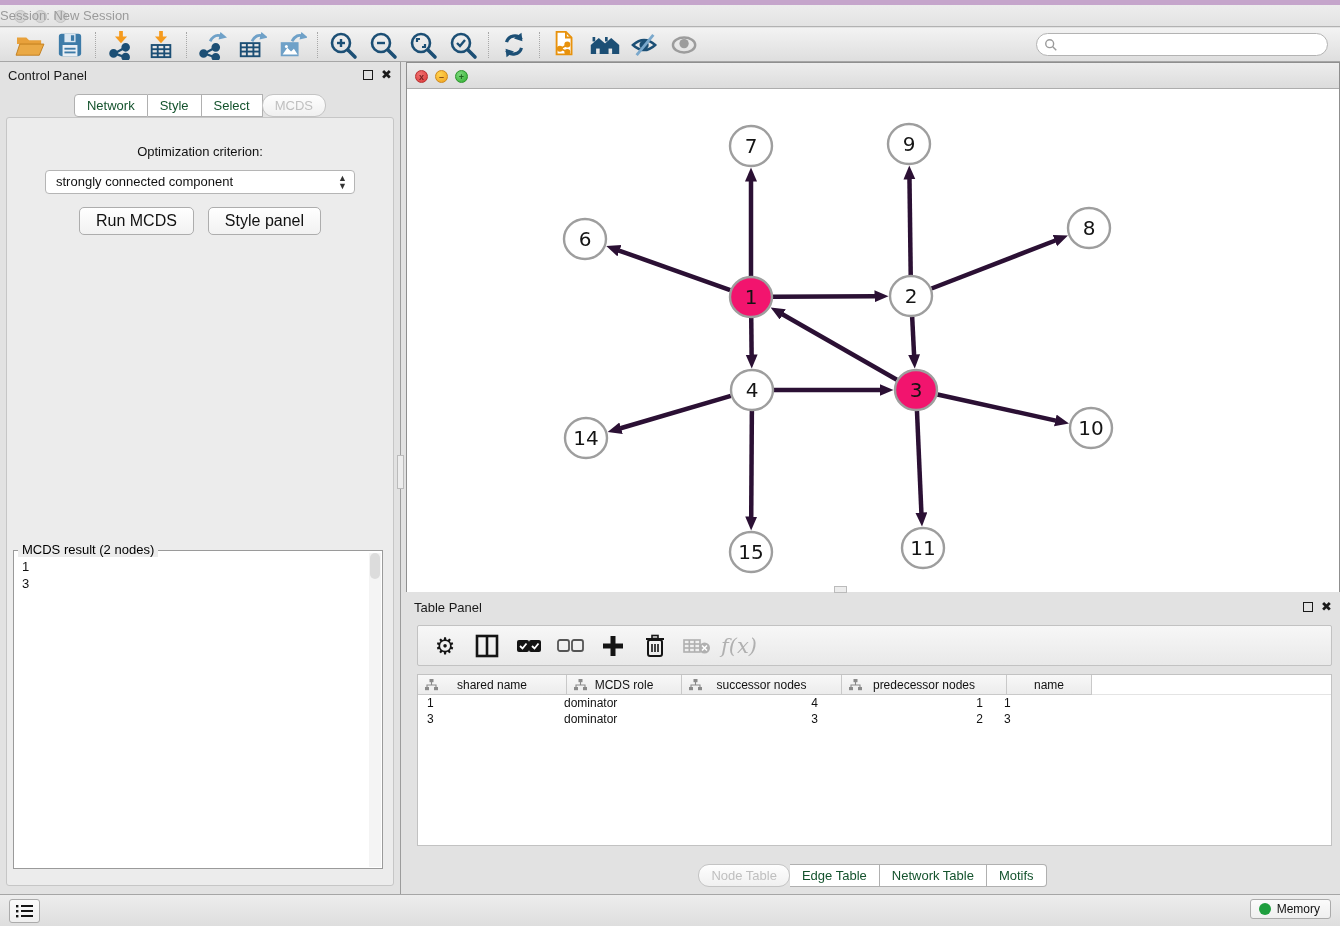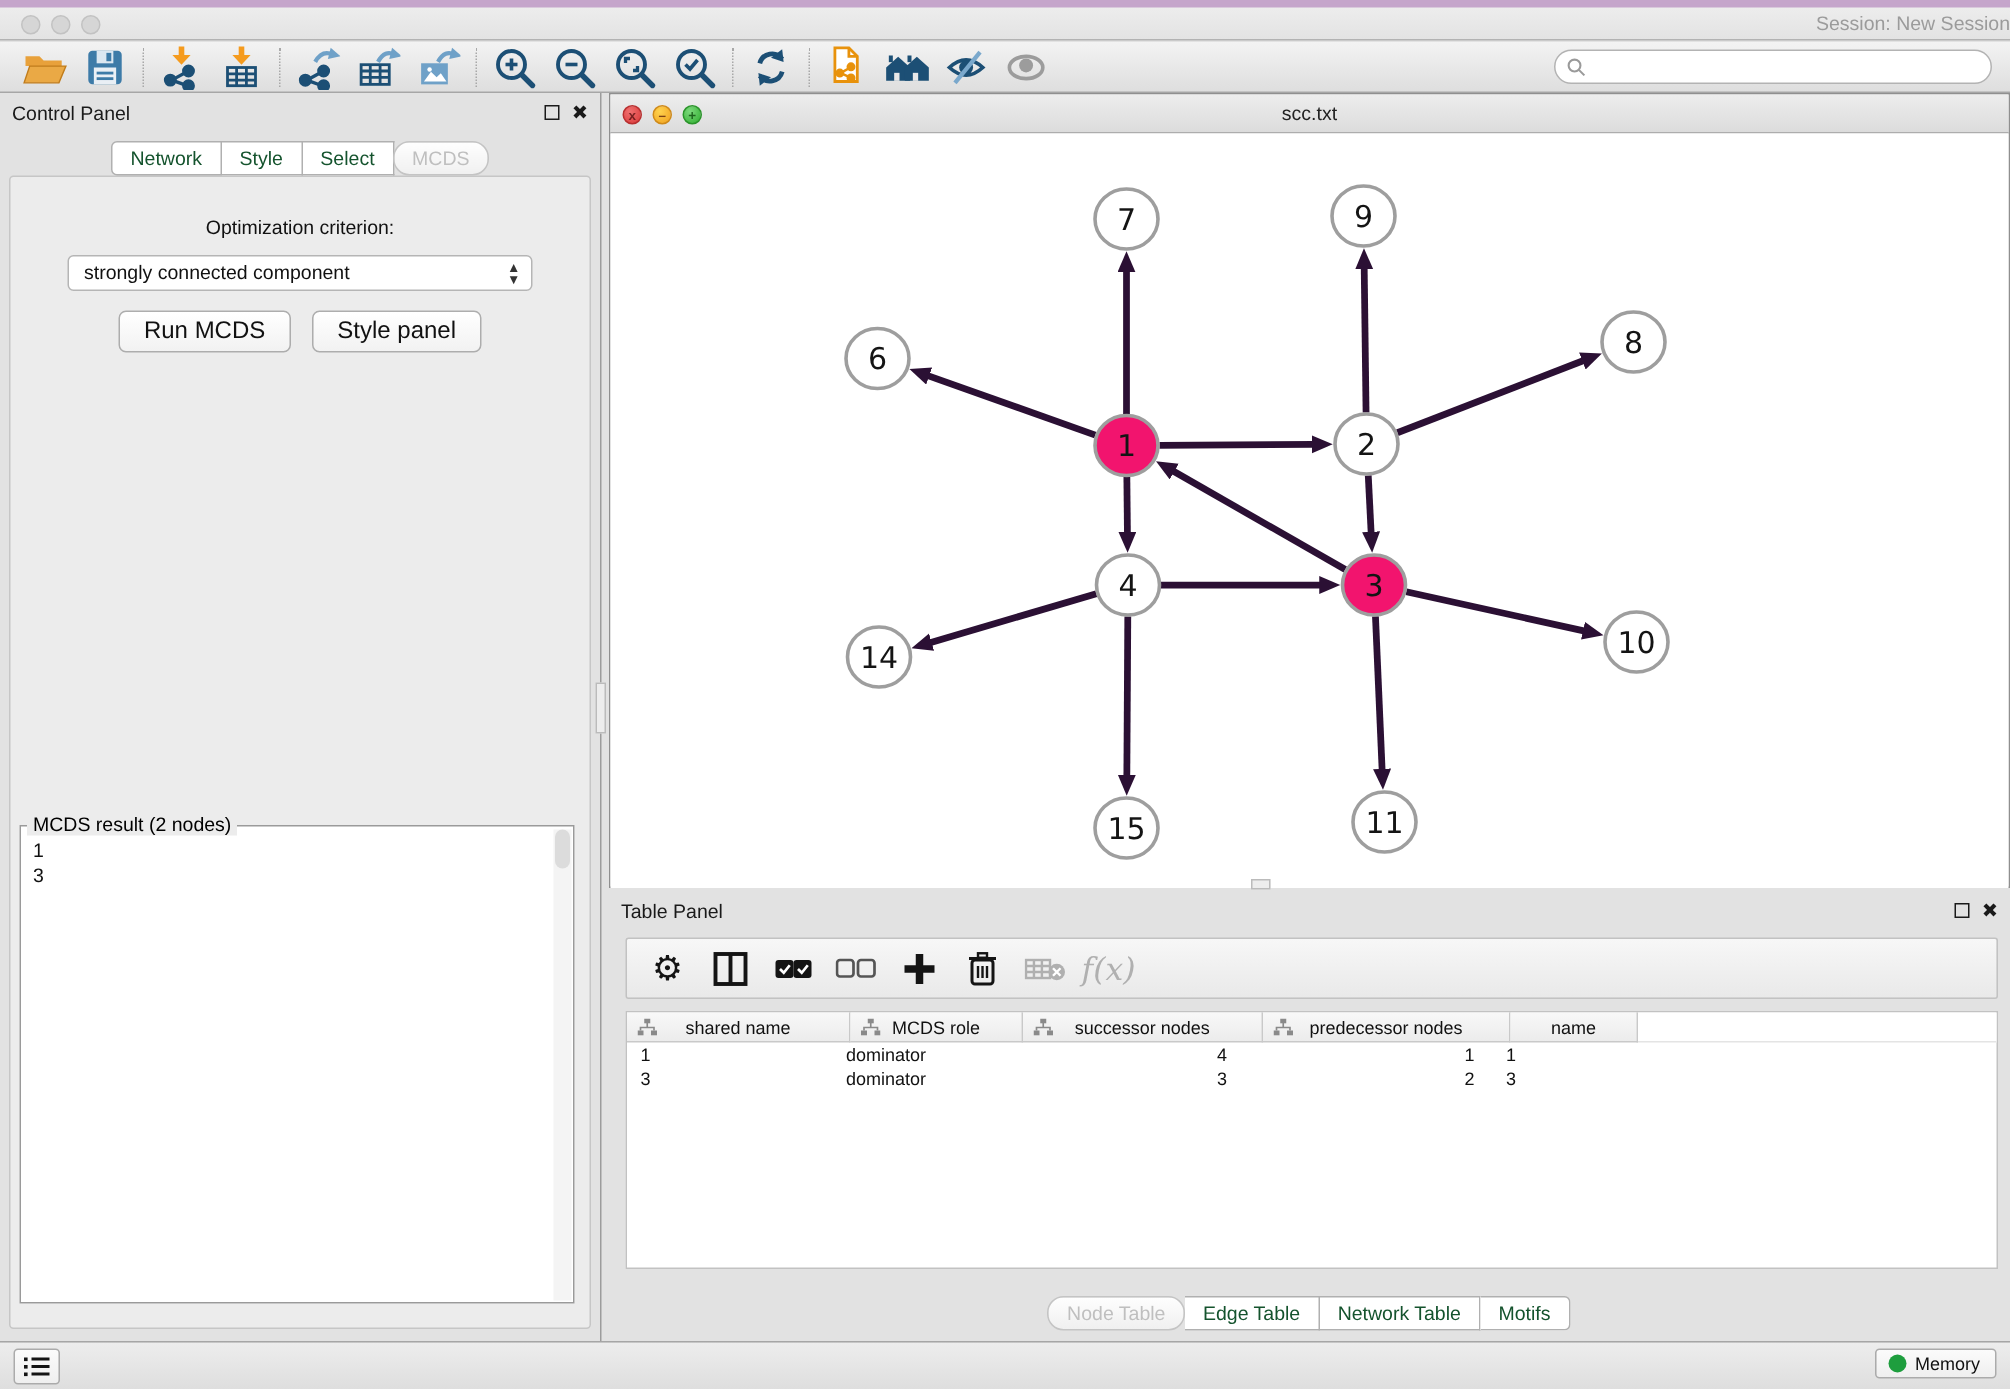--- a/index.html
+++ b/index.html
@@ -6,21 +6,21 @@
   html,body { width:1340px; height:926px; }
   body { font-family:"Liberation Sans","DejaVu Sans",sans-serif; background:#e8e8e8; overflow:hidden; }
   #app { position:relative; width:1340px; height:926px; background:#e2e2e2; }
 
   
   .titlebar { position:absolute; left:0; top:0; right:0; height:27px;
     background:linear-gradient(#efefef,#e3e3e3); border-bottom:1px solid #b2b2b2; }
   .titlebar .accent { position:absolute; left:0; top:0; right:0; height:5px; background:#c5a5cb; }
   .traffic { position:absolute; top:10px; width:13px; height:13px; border-radius:50%;
     background:#d6d6d6; border:1px solid #c2c2c2; }
-  .title-text { position:absolute; width:100%; text-align:right; top:8px; font-size:13px; color:#9b9b9b; }
+  .title-text { position:absolute; width:100%; text-align:left; top:8px; font-size:13px; color:#9b9b9b; }
 
   
   .toolbar { position:absolute; left:0; top:28px; right:0; height:34px;
     background:linear-gradient(#f3f3f3,#dedede); border-bottom:1px solid #a6a6a6;
     display:flex; align-items:center; padding-left:10px; }
   .tbtn { width:40px; height:30px; display:flex; align-items:center; justify-content:center; cursor:default; }
   .tsep { width:1px; height:26px; border-left:1px dotted #a8a8a8; margin:0 5px; }
   .searchbox { position:absolute; right:12px; top:5px; width:292px; height:23px; background:#fff;
     border:1px solid #b3b3b3; border-radius:12px; display:flex; align-items:center; padding-left:7px; }
   .searchbox input { border:none; outline:none; font-size:12px; width:250px; background:transparent; }
@@ -325,21 +325,20 @@
   </div>
 
   <div class="vsplit-handle"></div>
   <div class="hsplit-handle"></div>
 
   <div class="net-window">
     <div class="net-titlebar">
       <span class="nlight nl-close">x</span>
       <span class="nlight nl-min">–</span>
       <span class="nlight nl-zoom">+</span>
-      <span class="net-title">scc.txt</span>
     </div>
     <div class="net-canvas">
       <svg id="graph-svg" width="932" height="503">
           <defs>
             <marker id="arrowhead" markerUnits="userSpaceOnUse" markerWidth="16" markerHeight="13" refX="0.5" refY="6" orient="auto">
               <path d="M0,0 L14,6 L0,12 Z" fill="#2b1034"></path>
             </marker>
           </defs>
           <line x1="344" y1="187" x2="344" y2="92" stroke="#2b1034" stroke-width="4.5" marker-end="url(#arrowhead)"></line>
           <line x1="323.23121807335133" y1="201.07328138371903" x2="211.98527951633417" y2="161.54453102713495" stroke="#2b1034" stroke-width="4.5" marker-end="url(#arrowhead)"></line>

